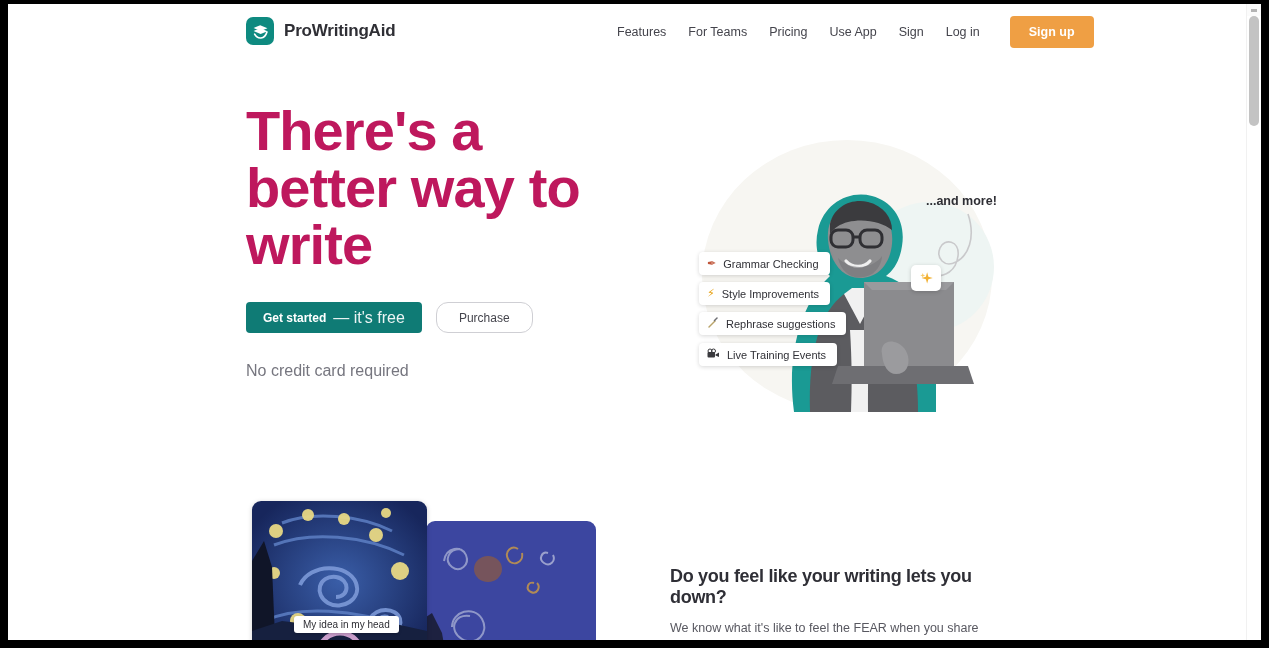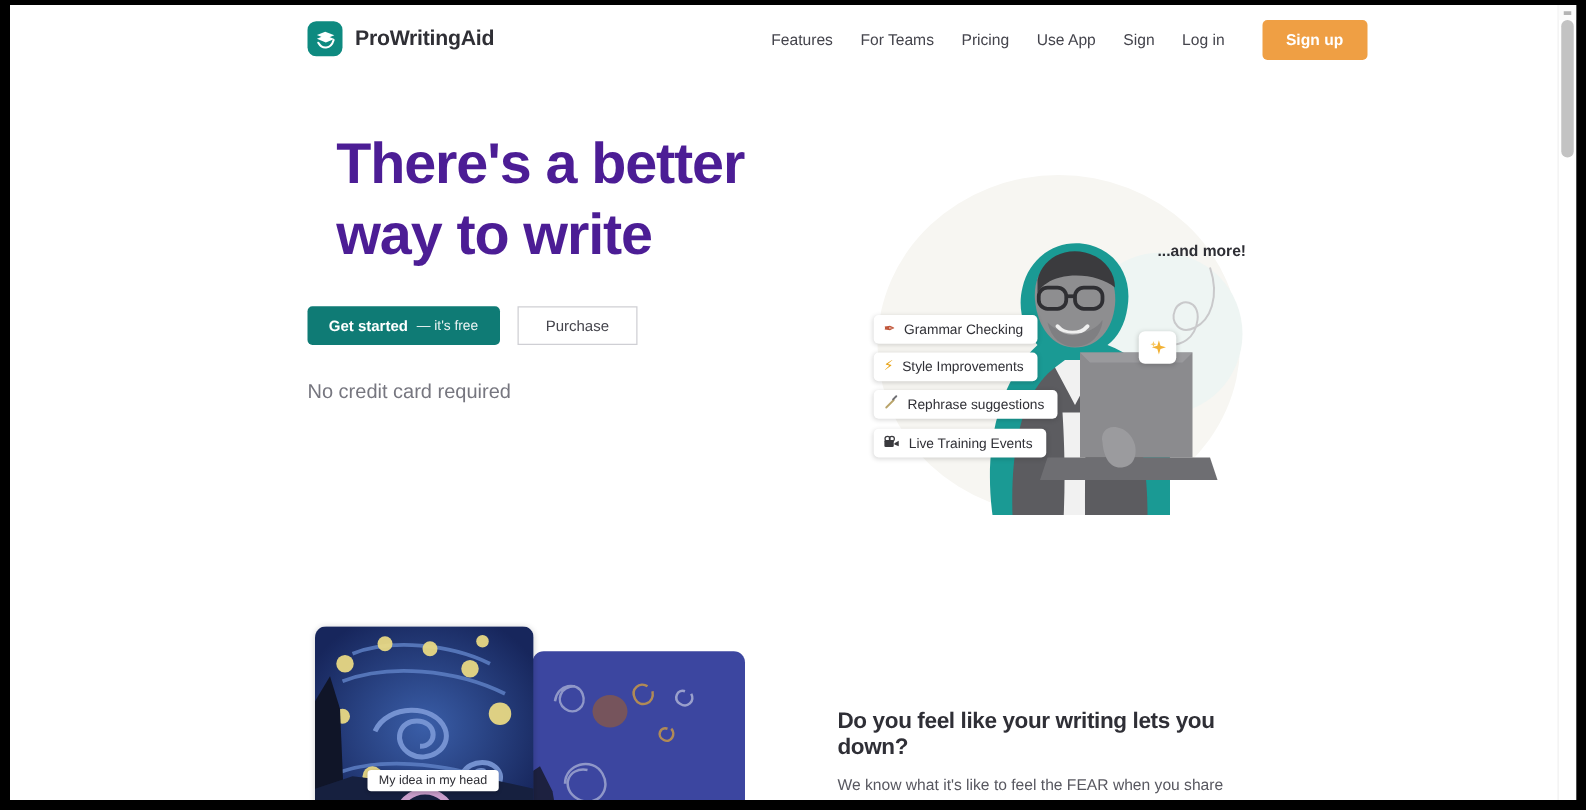--- a/index.html
+++ b/index.html
@@ -110,26 +110,25 @@
     white-space: nowrap;
   }
 
   
   #hero-copy {
     position: absolute;
     left: 238px; top: 98px;
     width: 380px;
   }
   #hero-title {
-    font-size: 46px;
+    font-size: 56px;
     line-height: 57px;
     font-weight: bold;
-    color: #4c1d95;
+    color: #be185d;
     letter-spacing: -0.9px;
-    margin-left: 23px;
   }
   #hero-sub {
     margin-top: 22px;
     font-size: 14.5px;
     line-height: 23px;
     color: #5a5a63;
     width: 330px;
   }
   #hero-cta {
     margin-top: 29px;
@@ -142,25 +141,25 @@
     padding: 0 17px;
     height: 31px;
     color: #ffffff;
     font-size: 12px;
     cursor: pointer;
     display: flex; align-items: center; gap: 7px;
     white-space: nowrap;
     text-align: center;
   }
   #get-started-label { font-weight: bold; }
-  #get-started-note { font-weight: normal; opacity: .92; font-size: 11px; }
+  #get-started-note { font-weight: normal; opacity: .92; font-size: 16px; }
   #purchase-btn {
     background: #ffffff;
     border: 1px solid #cfcfd4;
-    border-radius: 0;
+    border-radius: 12px;
     height: 31px;
     padding: 0 22px;
     color: #45454d;
     font-size: 12px;
     cursor: pointer;
     white-space: nowrap;
   }
   #no-card {
     margin-top: 29px;
     font-size: 16px;

